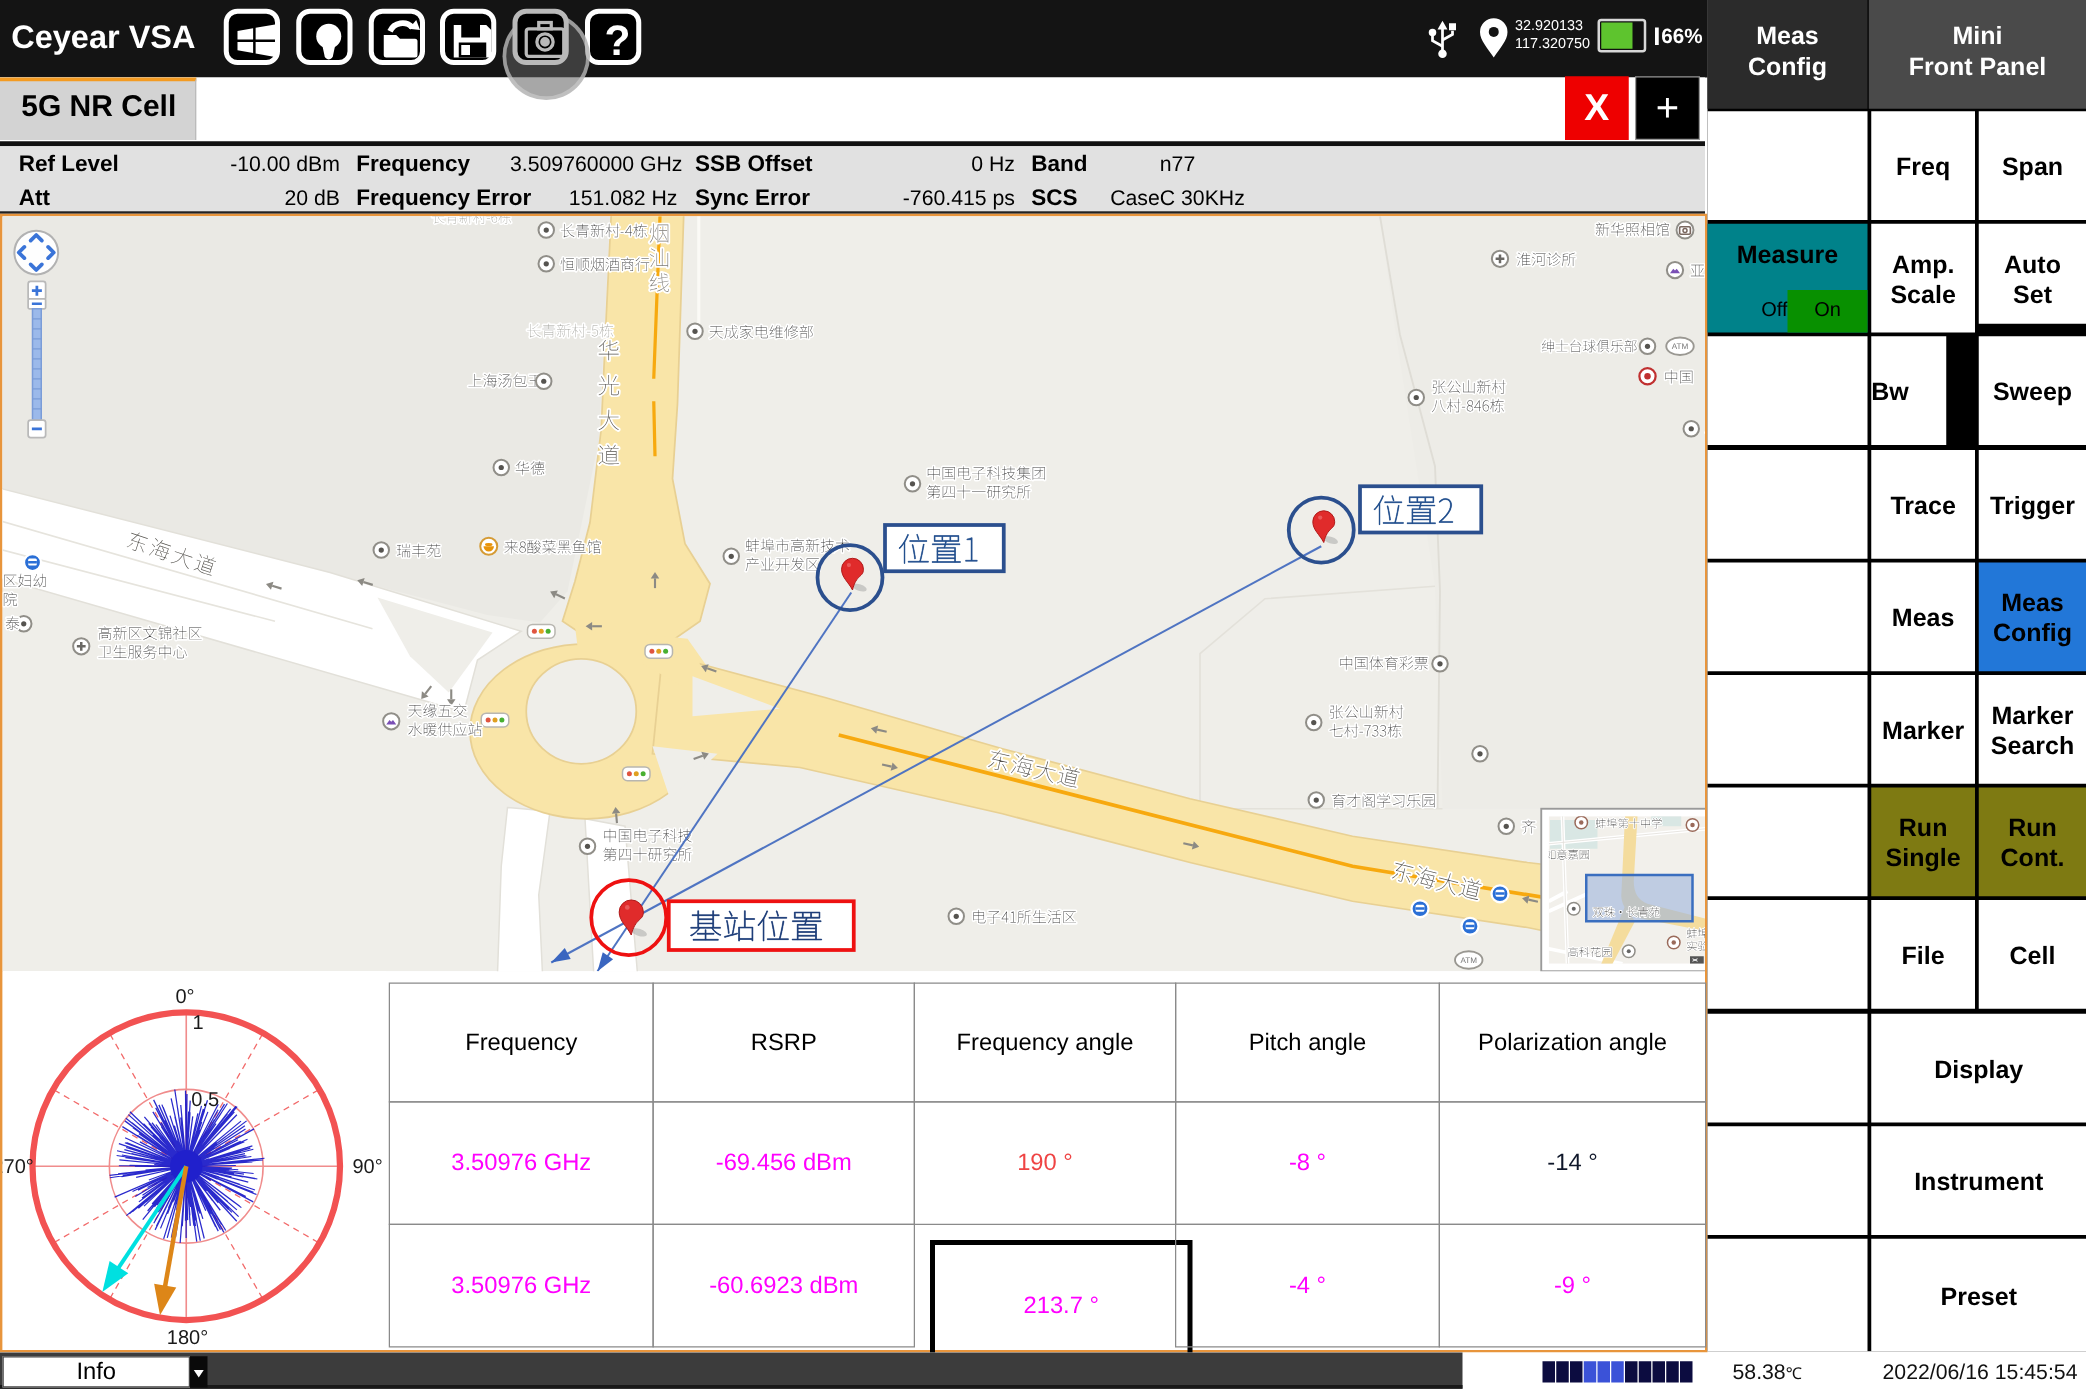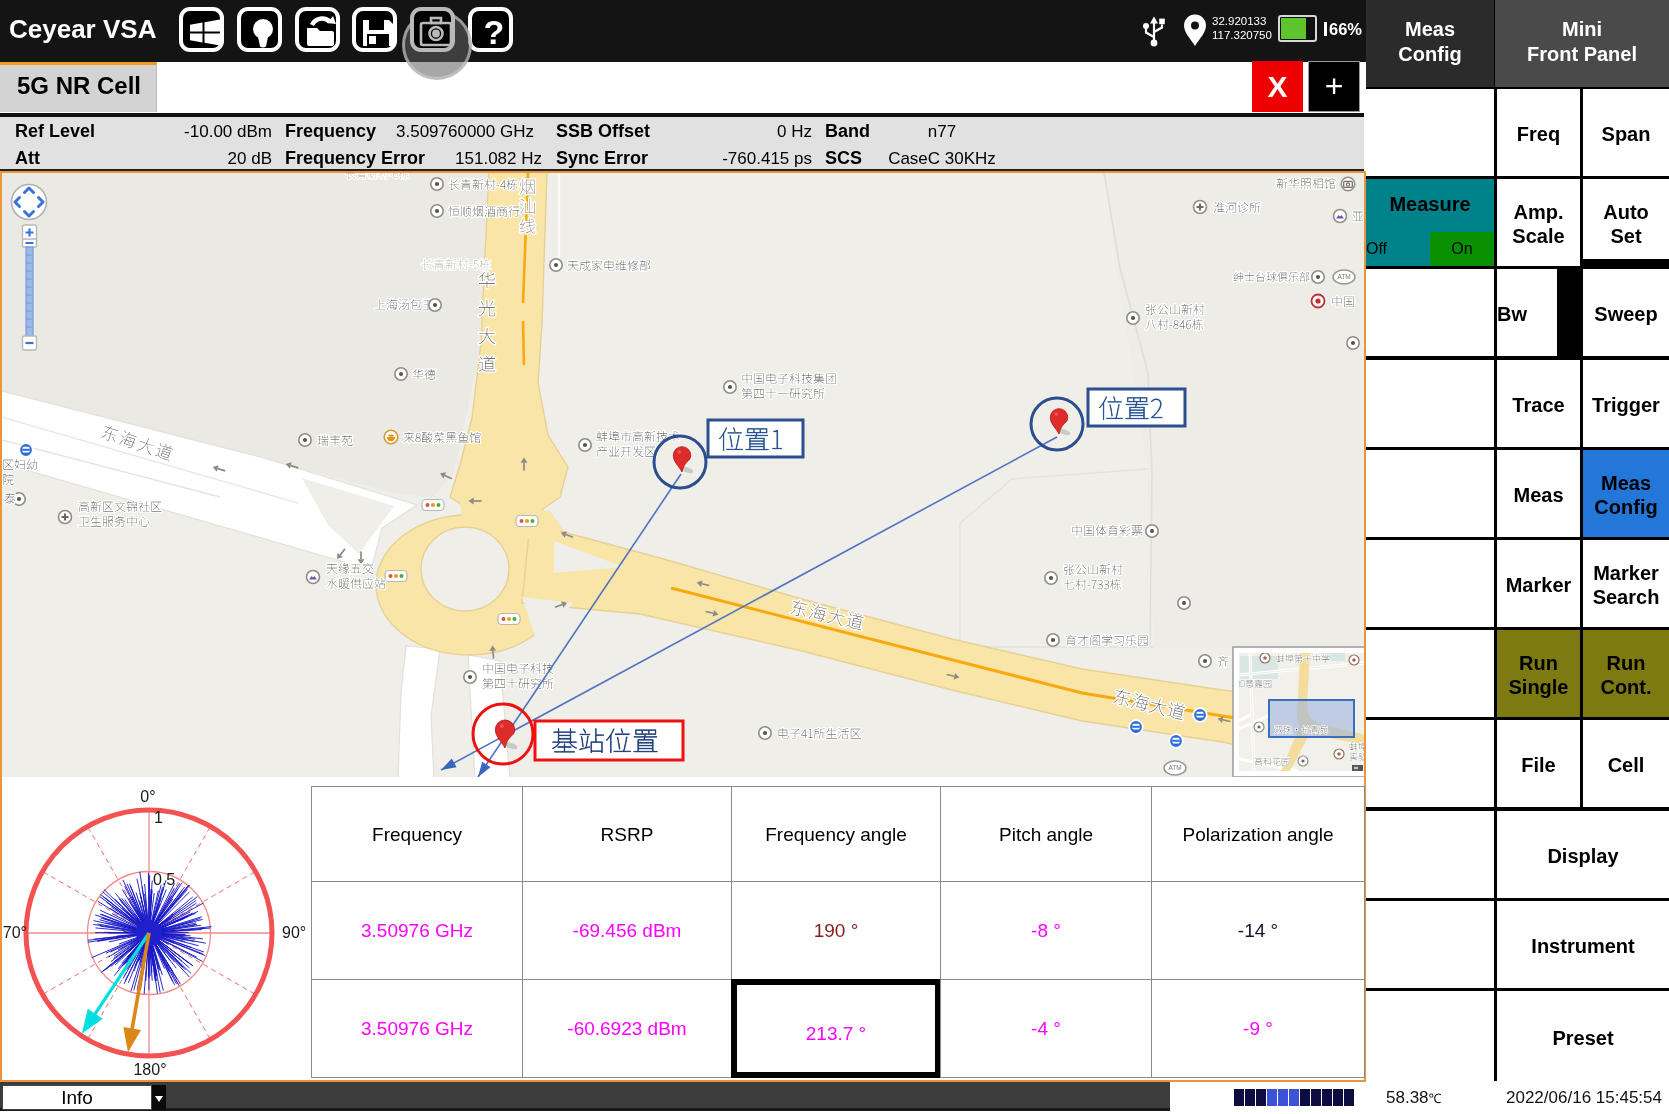--- a/index.html
+++ b/index.html
@@ -66,21 +66,21 @@
     <div style="position:absolute;left:1252px;top:-1px;width:51px;height:51px;background:#ee0000;color:#fff;font-size:30px;font-weight:bold;text-align:center;line-height:51px">X</div>
     <div style="position:absolute;left:1308px;top:-1px;width:52px;height:51px;background:#000;border:1px solid #999;color:#fff;font-size:32px;text-align:center;line-height:48px">+</div>
   </div>
 <div style="position:absolute;left:0;top:113px;width:1364px;height:4px;background:#111"></div>
 <div style="position:absolute;left:0;top:117px;width:1364px;height:52px;background:#e1e1e1;font-size:18px;font-weight:bold;color:#000">
     <div style="position:absolute;left:15px;top:4px">Ref Level</div>
     <div style="position:absolute;left:100px;top:5px;width:172px;text-align:right;font-weight:normal;font-size:17px">-10.00 dBm</div>
     <div style="position:absolute;left:15px;top:31px">Att</div>
     <div style="position:absolute;left:100px;top:32px;width:172px;text-align:right;font-weight:normal;font-size:17px">20 dB</div>
     <div style="position:absolute;left:285px;top:4px">Frequency</div>
-    <div style="position:absolute;left:362px;top:5px;width:172px;text-align:right;font-weight:normal;font-size:17px">3.509760000 GHz</div>
+    <div style="position:absolute;left:374px;top:5px;width:172px;text-align:right;font-weight:normal;font-size:17px">3.509760000 GHz</div>
     <div style="position:absolute;left:285px;top:31px">Frequency Error</div>
     <div style="position:absolute;left:370px;top:32px;width:172px;text-align:right;font-weight:normal;font-size:17px">151.082 Hz</div>
     <div style="position:absolute;left:556px;top:4px">SSB Offset</div>
     <div style="position:absolute;left:650px;top:5px;width:162px;text-align:right;font-weight:normal;font-size:17px">0 Hz</div>
     <div style="position:absolute;left:556px;top:31px">Sync Error</div>
     <div style="position:absolute;left:650px;top:32px;width:162px;text-align:right;font-weight:normal;font-size:17px">-760.415 ps</div>
     <div style="position:absolute;left:825px;top:4px">Band</div>
     <div style="position:absolute;left:852px;top:5px;width:180px;text-align:center;font-weight:normal;font-size:17px">n77</div>
     <div style="position:absolute;left:825px;top:31px">SCS</div>
     <div style="position:absolute;left:852px;top:32px;width:180px;text-align:center;font-weight:normal;font-size:17px">CaseC 30KHz</div>
@@ -804,47 +804,47 @@
         <text x="151" y="107.5" font-family="Liberation Sans" fill="#1a1a1a" font-size="16">0.5</text>
       </svg>
       <div style="position:absolute;left:309px;top:613px;width:1053px;height:291px">
         <div style="position:absolute;left:0px;top:0px;width:212px;height:96px;border:1px solid #8a8a8a;box-sizing:border-box;text-align:center;line-height:95px;font-size:19px;color:#000;margin:0">Frequency</div>
         <div style="position:absolute;left:211px;top:0px;width:210px;height:96px;border:1px solid #8a8a8a;box-sizing:border-box;text-align:center;line-height:95px;font-size:19px;color:#000;margin:0">RSRP</div>
         <div style="position:absolute;left:420px;top:0px;width:210px;height:96px;border:1px solid #8a8a8a;box-sizing:border-box;text-align:center;line-height:95px;font-size:19px;color:#000;margin:0">Frequency angle</div>
         <div style="position:absolute;left:629px;top:0px;width:212px;height:96px;border:1px solid #8a8a8a;box-sizing:border-box;text-align:center;line-height:95px;font-size:19px;color:#000;margin:0">Pitch angle</div>
         <div style="position:absolute;left:840px;top:0px;width:214px;height:96px;border:1px solid #8a8a8a;box-sizing:border-box;text-align:center;line-height:95px;font-size:19px;color:#000;margin:0">Polarization angle</div>
         <div style="position:absolute;left:0px;top:95px;width:212px;height:99px;border:1px solid #8a8a8a;box-sizing:border-box;text-align:center;line-height:98px;font-size:19px;color:#ff00ff;margin:0">3.50976 GHz</div>
         <div style="position:absolute;left:211px;top:95px;width:210px;height:99px;border:1px solid #8a8a8a;box-sizing:border-box;text-align:center;line-height:98px;font-size:19px;color:#ff00ff;margin:0">-69.456 dBm</div>
-        <div style="position:absolute;left:420px;top:95px;width:210px;height:99px;border:1px solid #8a8a8a;box-sizing:border-box;text-align:center;line-height:98px;font-size:19px;color:#7f1d1d;margin:0">190 °</div>
+        <div style="position:absolute;left:420px;top:95px;width:210px;height:99px;border:1px solid #8a8a8a;box-sizing:border-box;text-align:center;line-height:98px;font-size:19px;color:#ef4444;margin:0">190 °</div>
         <div style="position:absolute;left:629px;top:95px;width:212px;height:99px;border:1px solid #8a8a8a;box-sizing:border-box;text-align:center;line-height:98px;font-size:19px;color:#ff00ff;margin:0">-8 °</div>
         <div style="position:absolute;left:840px;top:95px;width:214px;height:99px;border:1px solid #8a8a8a;box-sizing:border-box;text-align:center;line-height:98px;font-size:19px;color:#0f172a;margin:0">-14 °</div>
         <div style="position:absolute;left:0px;top:193px;width:212px;height:99px;border:1px solid #8a8a8a;box-sizing:border-box;text-align:center;line-height:98px;font-size:19px;color:#ff00ff;margin:0">3.50976 GHz</div>
         <div style="position:absolute;left:211px;top:193px;width:210px;height:99px;border:1px solid #8a8a8a;box-sizing:border-box;text-align:center;line-height:98px;font-size:19px;color:#ff00ff;margin:0">-60.6923 dBm</div>
-        <div style="position:absolute;left:420px;top:193px;width:210px;height:99px;border:6px solid #000000;box-sizing:border-box;text-align:center;line-height:98px;font-size:19px;color:#ff00ff;margin:0">213.7 °</div>
+        <div style="position:absolute;left:420px;top:193px;width:210px;height:99px;border:4px solid #000000;box-sizing:border-box;text-align:center;line-height:98px;font-size:19px;color:#ff00ff;margin:13px">213.7 °</div>
         <div style="position:absolute;left:629px;top:193px;width:212px;height:99px;border:1px solid #8a8a8a;box-sizing:border-box;text-align:center;line-height:98px;font-size:19px;color:#ff00ff;margin:0">-4 °</div>
         <div style="position:absolute;left:840px;top:193px;width:214px;height:99px;border:1px solid #8a8a8a;box-sizing:border-box;text-align:center;line-height:98px;font-size:19px;color:#ff00ff;margin:0">-9 °</div>
       </div>
     </div>
   </div>
 <div style="position:absolute;left:1366px;top:0;width:303px;height:1081px;background:#000">
     <div style="position:absolute;left:0;top:0;width:128px;height:87px;background:#2b2b2b;color:#fff;font-weight:bold;font-size:20px;text-align:center;line-height:25px;padding-top:17px;box-sizing:border-box">Meas<br>Config</div>
     <div style="position:absolute;left:129px;top:0;width:174px;height:87px;background:#4a4a4a;color:#fff;font-weight:bold;font-size:20px;text-align:center;line-height:25px;padding-top:17px;box-sizing:border-box">Mini<br>Front Panel</div>
     <div style="position:absolute;left:0px;top:89px;width:128px;height:87px;background:#fff;color:#000;font-weight:bold;font-size:20px;text-align:center;line-height:24px;padding-top:0px;box-sizing:border-box"></div>
     <div style="position:absolute;left:0px;top:269px;width:128px;height:87px;background:#fff;color:#000;font-weight:bold;font-size:20px;text-align:center;line-height:24px;padding-top:0px;box-sizing:border-box"></div>
     <div style="position:absolute;left:0px;top:360px;width:128px;height:87px;background:#fff;color:#000;font-weight:bold;font-size:20px;text-align:center;line-height:24px;padding-top:0px;box-sizing:border-box"></div>
     <div style="position:absolute;left:0px;top:450px;width:128px;height:87px;background:#fff;color:#000;font-weight:bold;font-size:20px;text-align:center;line-height:24px;padding-top:0px;box-sizing:border-box"></div>
     <div style="position:absolute;left:0px;top:540px;width:128px;height:87px;background:#fff;color:#000;font-weight:bold;font-size:20px;text-align:center;line-height:24px;padding-top:0px;box-sizing:border-box"></div>
     <div style="position:absolute;left:0px;top:630px;width:128px;height:87px;background:#fff;color:#000;font-weight:bold;font-size:20px;text-align:center;line-height:24px;padding-top:0px;box-sizing:border-box"></div>
     <div style="position:absolute;left:0px;top:720px;width:128px;height:87px;background:#fff;color:#000;font-weight:bold;font-size:20px;text-align:center;line-height:24px;padding-top:0px;box-sizing:border-box"></div>
     <div style="position:absolute;left:0px;top:811px;width:128px;height:87px;background:#fff;color:#000;font-weight:bold;font-size:20px;text-align:center;line-height:24px;padding-top:0px;box-sizing:border-box"></div>
     <div style="position:absolute;left:0px;top:901px;width:128px;height:87px;background:#fff;color:#000;font-weight:bold;font-size:20px;text-align:center;line-height:24px;padding-top:0px;box-sizing:border-box"></div>
     <div style="position:absolute;left:0px;top:991px;width:128px;height:90px;background:#fff;color:#000;font-weight:bold;font-size:20px;text-align:center;line-height:24px;padding-top:0px;box-sizing:border-box"></div>
     <div style="position:absolute;left:0px;top:179px;width:128px;height:87px;background:#00828a">
       <div style="position:absolute;left:0;top:14px;width:128px;text-align:center;font-weight:bold;font-size:20px;color:#000000">Measure</div>
-      <div style="position:absolute;left:0;bottom:0;width:64px;height:34px;font-size:16px;color:#000;text-align:left;line-height:34px">Off</div>
+      <div style="position:absolute;left:0;bottom:0;width:64px;height:34px;font-size:16px;color:#000;text-align:right;line-height:34px">Off</div>
       <div style="position:absolute;left:64px;bottom:0;width:64px;height:34px;background:#089000;font-size:16px;color:#000;text-align:center;line-height:34px">On</div>
     </div>
     <div style="position:absolute;left:131px;top:89px;width:83px;height:87px;background:#fff;color:#000;font-weight:bold;font-size:20px;text-align:center;line-height:24px;padding-top:33px;box-sizing:border-box">Freq</div>
     <div style="position:absolute;left:217px;top:89px;width:86px;height:87px;background:#fff;color:#000;font-weight:bold;font-size:20px;text-align:center;line-height:24px;padding-top:33px;box-sizing:border-box">Span</div>
     <div style="position:absolute;left:131px;top:179px;width:83px;height:87px;background:#fff;color:#000;font-weight:bold;font-size:20px;text-align:center;line-height:24px;padding-top:21px;box-sizing:border-box">Amp.<br>Scale</div>
     <div style="position:absolute;left:217px;top:179px;width:86px;height:80px;background:#fff;color:#000;font-weight:bold;font-size:20px;text-align:center;line-height:24px;padding-top:21px;box-sizing:border-box">Auto<br>Set</div>
     <div style="position:absolute;left:131px;top:269px;width:60px;height:87px;background:#fff;color:#000;font-weight:bold;font-size:20px;line-height:24px;padding-top:33px;box-sizing:border-box">Bw</div>
     <div style="position:absolute;left:217px;top:269px;width:86px;height:87px;background:#fff;color:#000;font-weight:bold;font-size:20px;text-align:center;line-height:24px;padding-top:33px;box-sizing:border-box">Sweep</div>
     <div style="position:absolute;left:131px;top:360px;width:83px;height:87px;background:#fff;color:#000;font-weight:bold;font-size:20px;text-align:center;line-height:24px;padding-top:33px;box-sizing:border-box">Trace</div>
     <div style="position:absolute;left:217px;top:360px;width:86px;height:87px;background:#fff;color:#000;font-weight:bold;font-size:20px;text-align:center;line-height:24px;padding-top:33px;box-sizing:border-box">Trigger</div>

